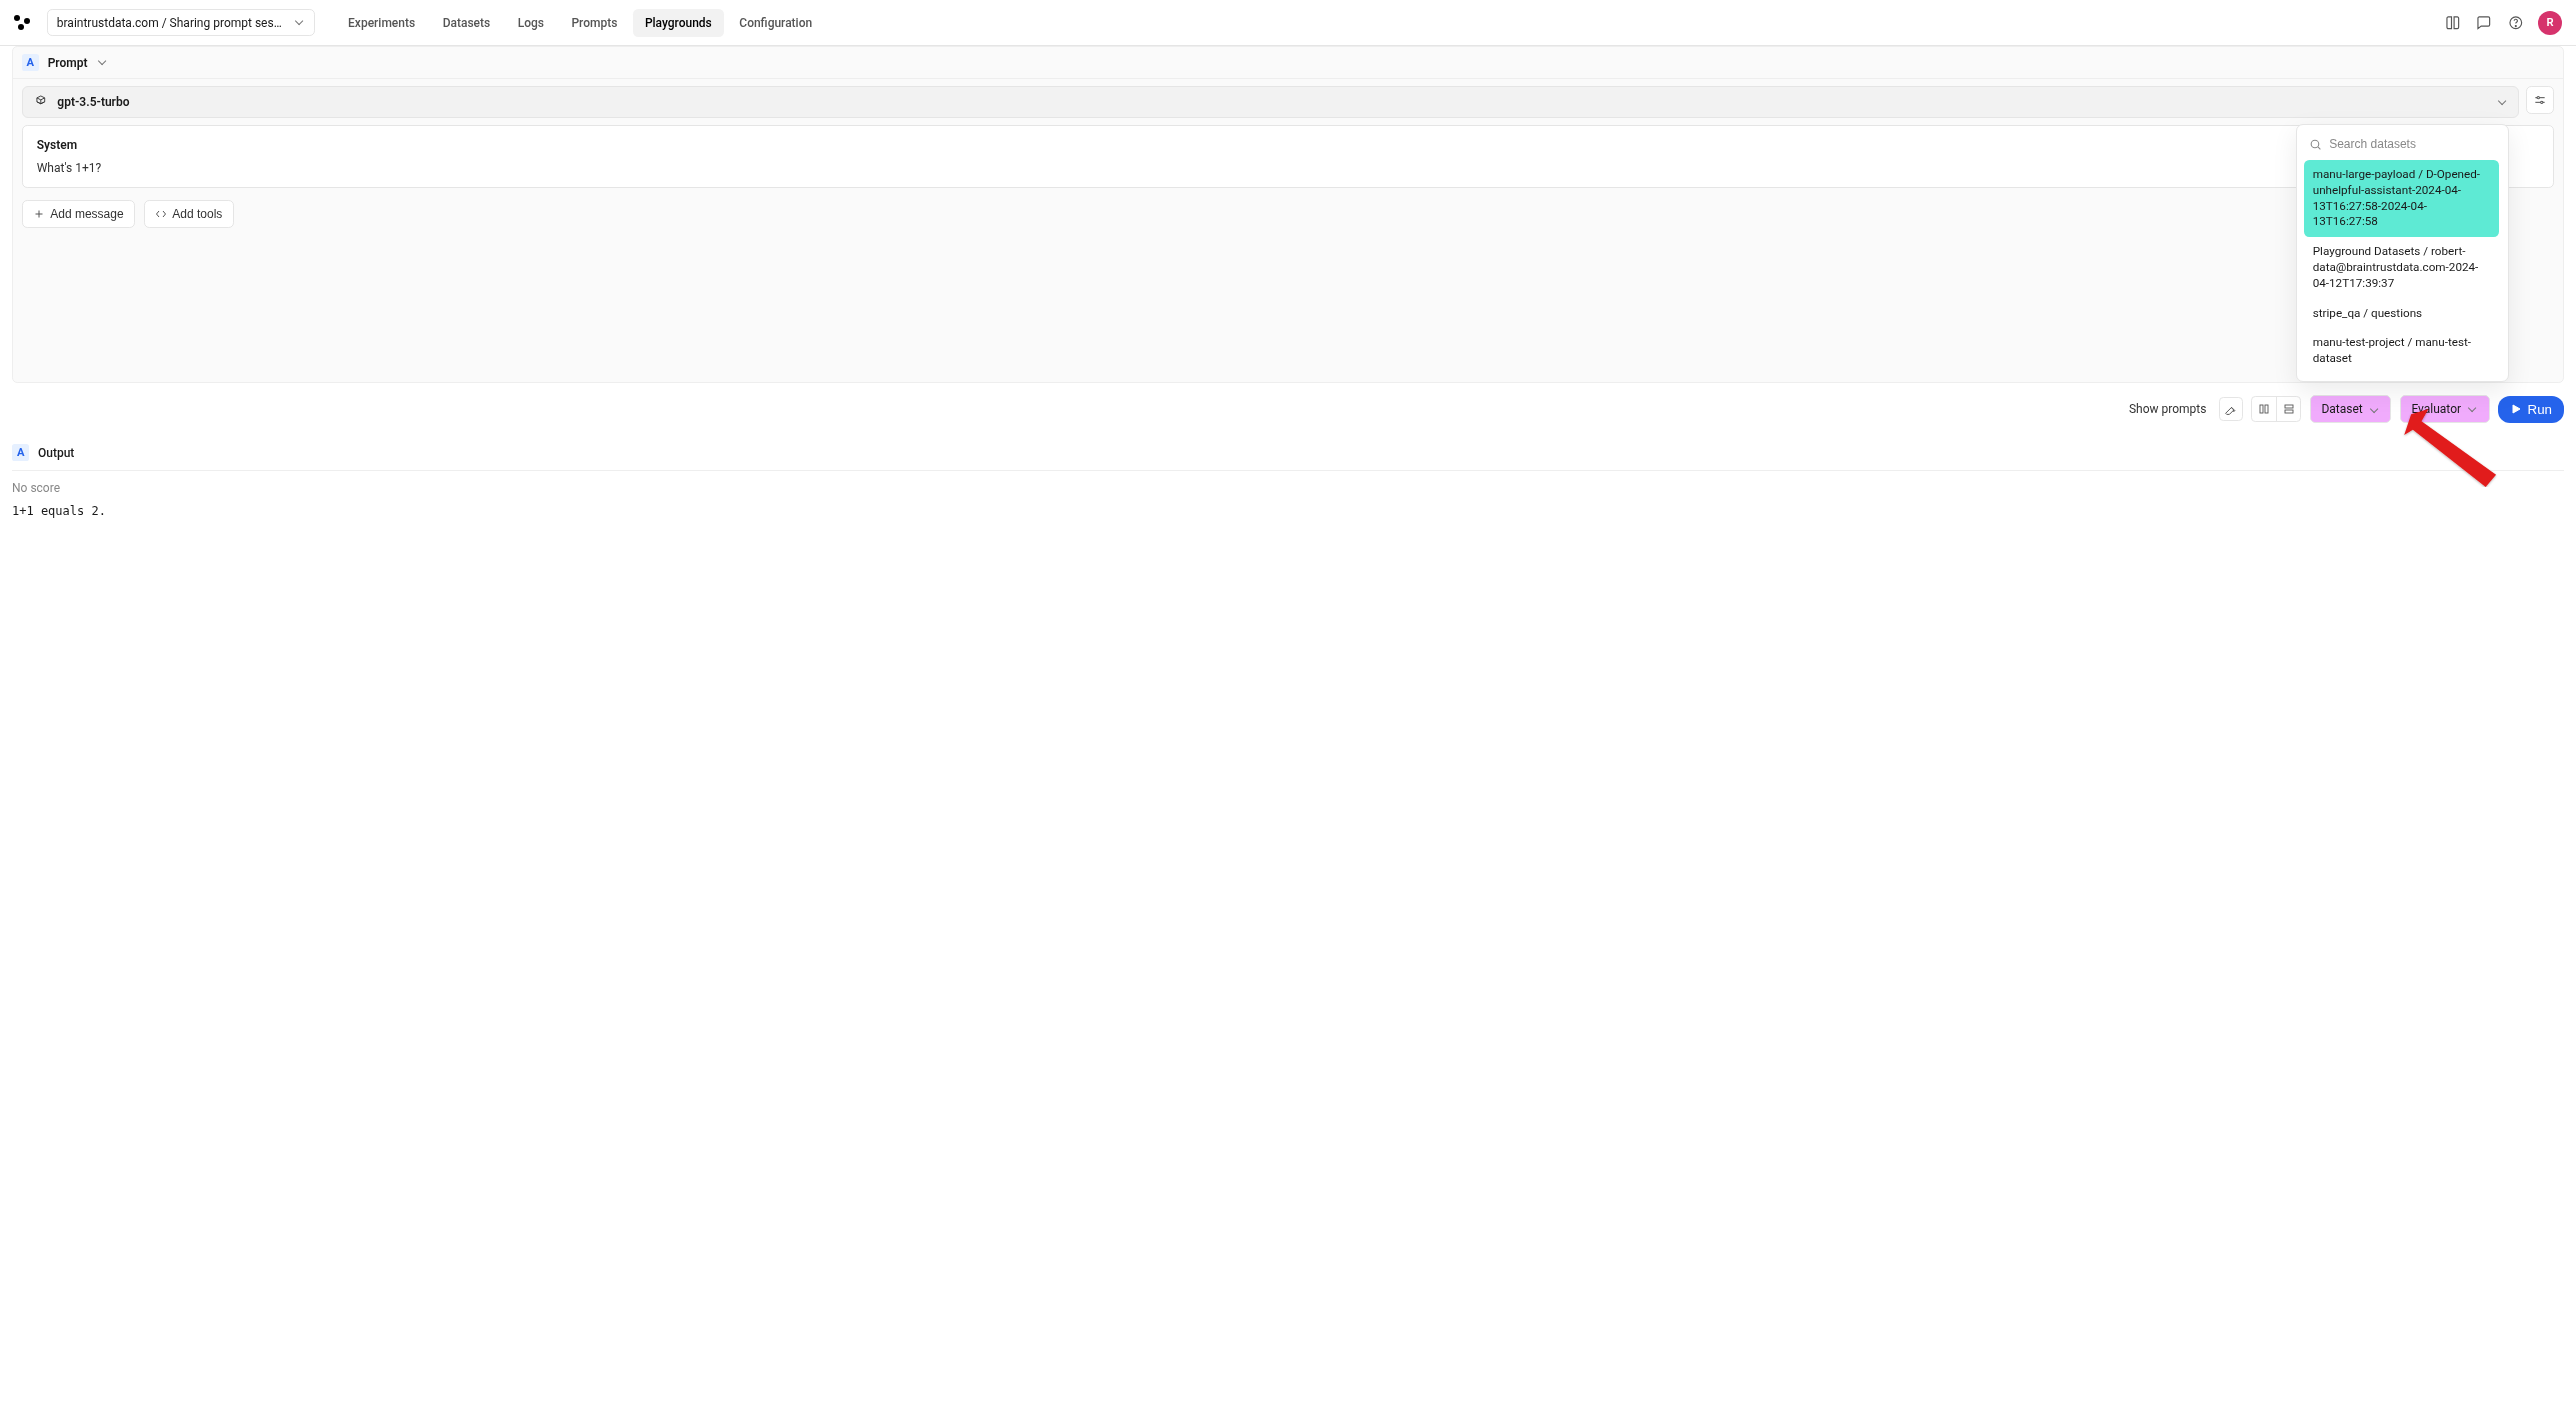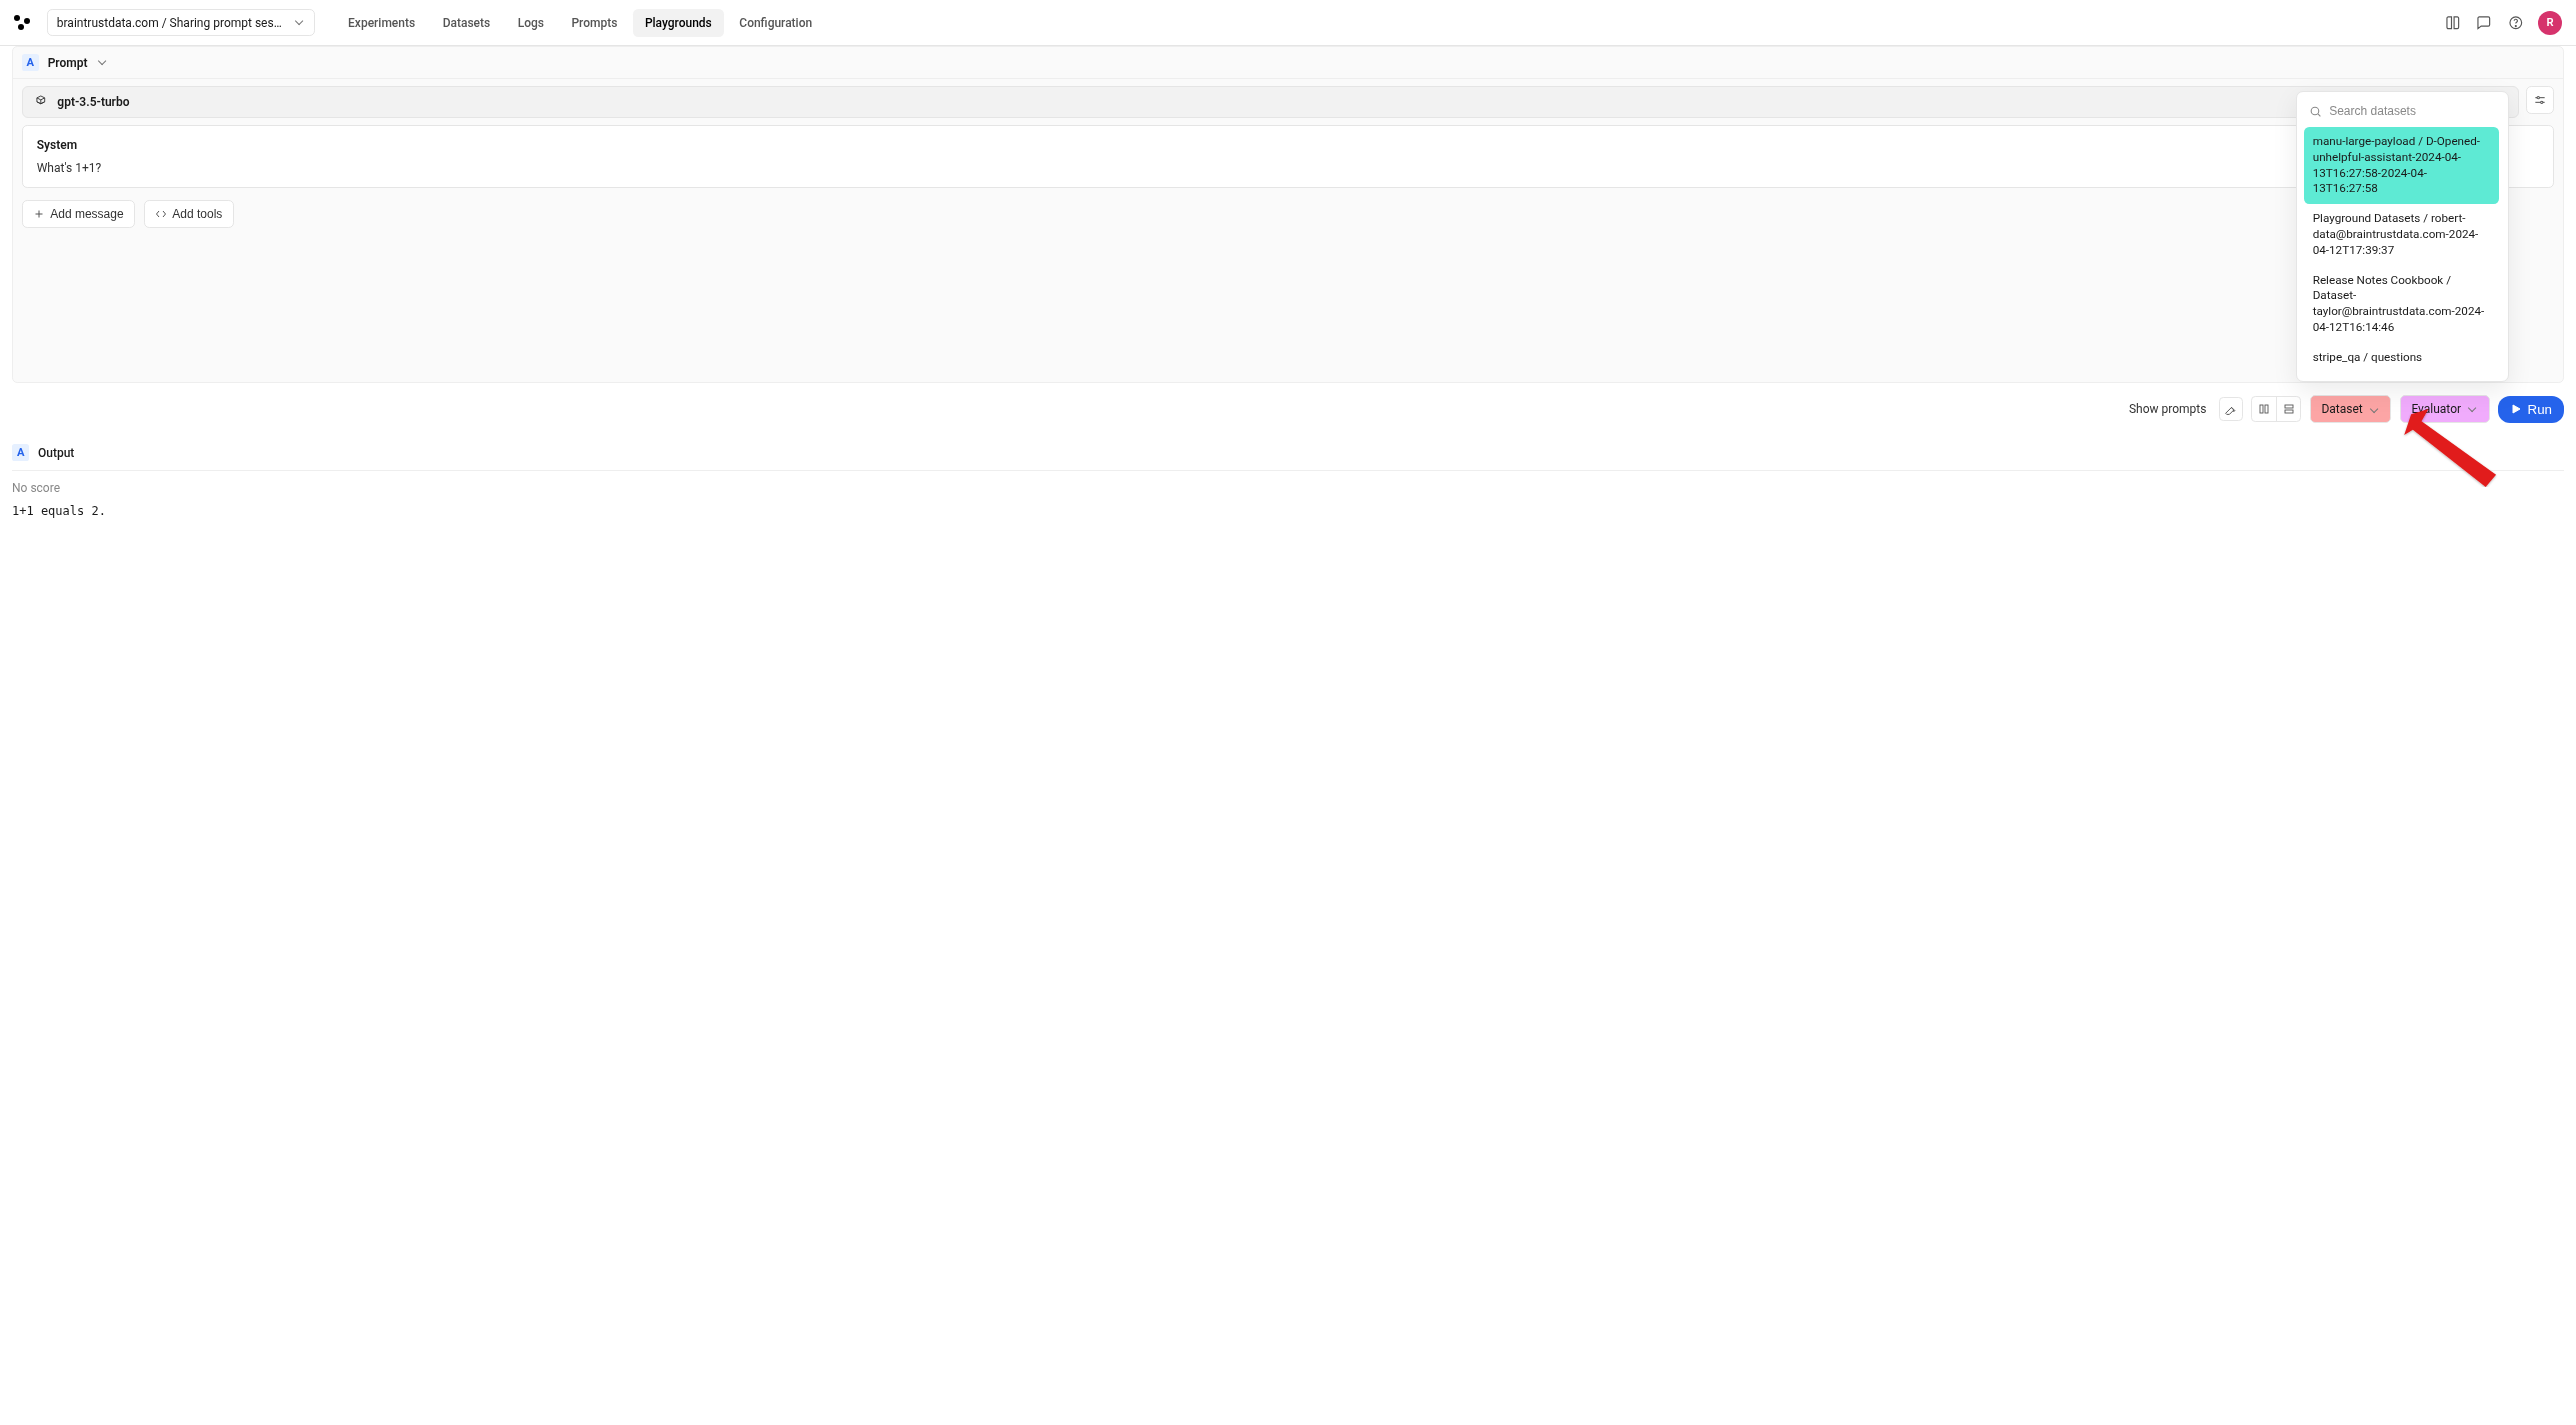--- a/index.html
+++ b/index.html
@@ -207,21 +207,21 @@
   }
   .view-toggle .cell + .cell { border-left:0.9px solid #e5e5e5; }
 
   .pill-btn {
     border:0.9px solid #e5e5e5; border-radius:5.2px;
     padding: 6px 10.4px;
     display:flex; align-items:center; gap:5.2px;
     cursor:pointer;
     background:#f0abfc;
   }
-  .pill-btn.active { background:#fca5a5;align-items:flex-end; }
+  .pill-btn.active { background:#f0abfc;align-items:flex-end; }
   .run-btn {
     background:#2563eb; color:#fff; border:none;
     border-radius:12px; padding: 6px 12px;
     display:flex; align-items:center; gap:5.2px;
     cursor:pointer; font-weight:500;
   }
 
   .arrow-annot {
     position:absolute;
     right: 61px;
@@ -350,21 +350,20 @@
       <div class="search">
         <svg width="13" height="13" viewBox="0 0 24 24" fill="none" stroke="#888" stroke-width="2">
             <circle cx="11" cy="11" r="7"></circle>
             <line x1="21" y1="21" x2="16.5" y2="16.5"></line>
           </svg>
         <input type="text" placeholder="Search datasets" style="">
       </div>
       <div class="dataset-list" id="dataset-list">
           <div class="dataset-item highlighted">manu-large-payload / D-Opened-unhelpful-assistant-2024-04-13T16:27:58-2024-04-13T16:27:58</div>
           <div class="dataset-item">Playground Datasets / robert-data@braintrustdata.com-2024-04-12T17:39:37</div>
-          <div class="dataset-item">Release Notes Cookbook / Dataset-taylor@braintrustdata.com-2024-04-12T16:14:46</div>
           <div class="dataset-item">stripe_qa / questions</div>
           <div class="dataset-item">manu-test-project / manu-test-dataset</div>
         </div>
     </div>
 
   </div>
 
   <div class="toolbar-row">
     <span class="show-prompts">Show prompts</span>
 

